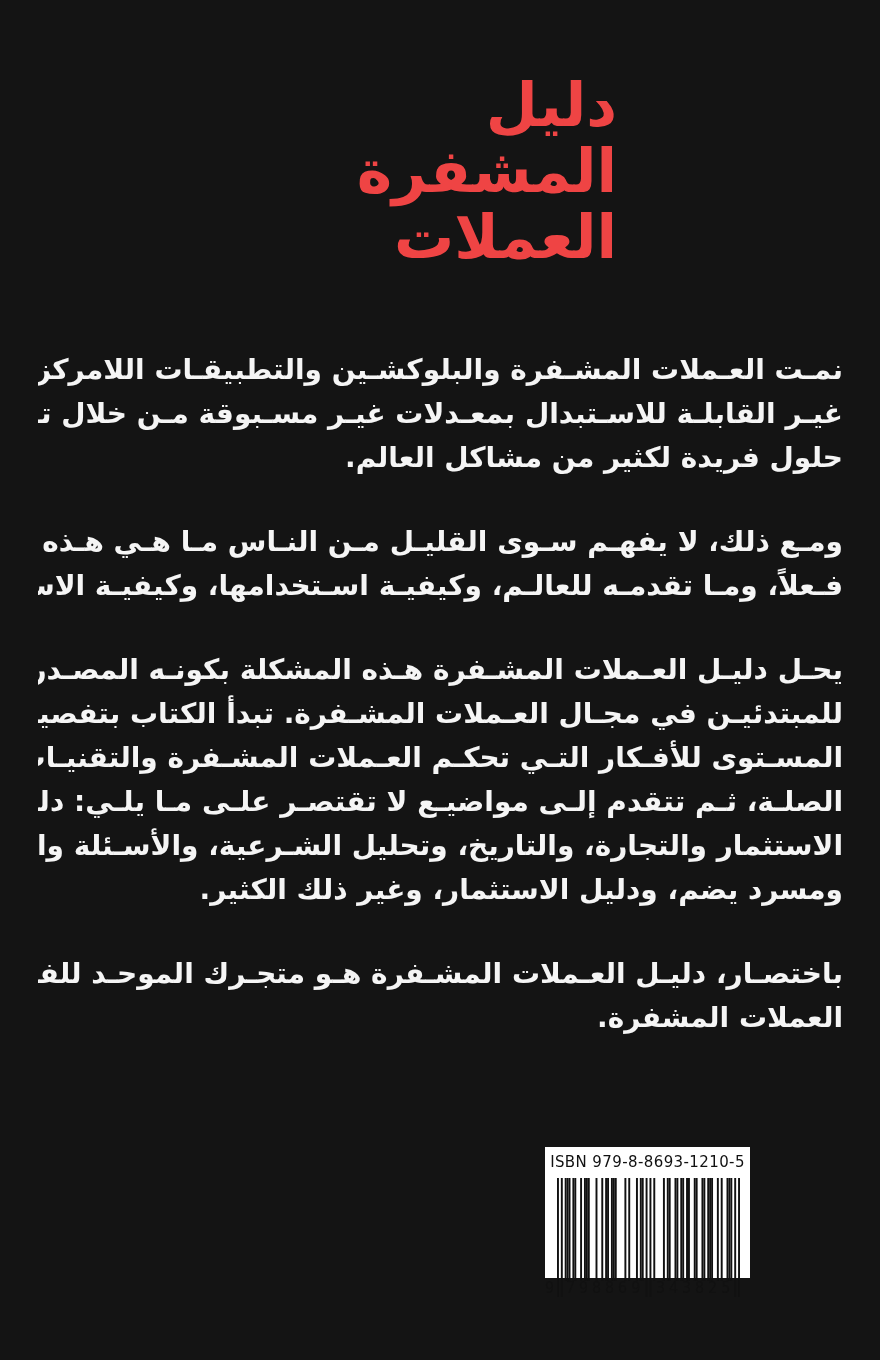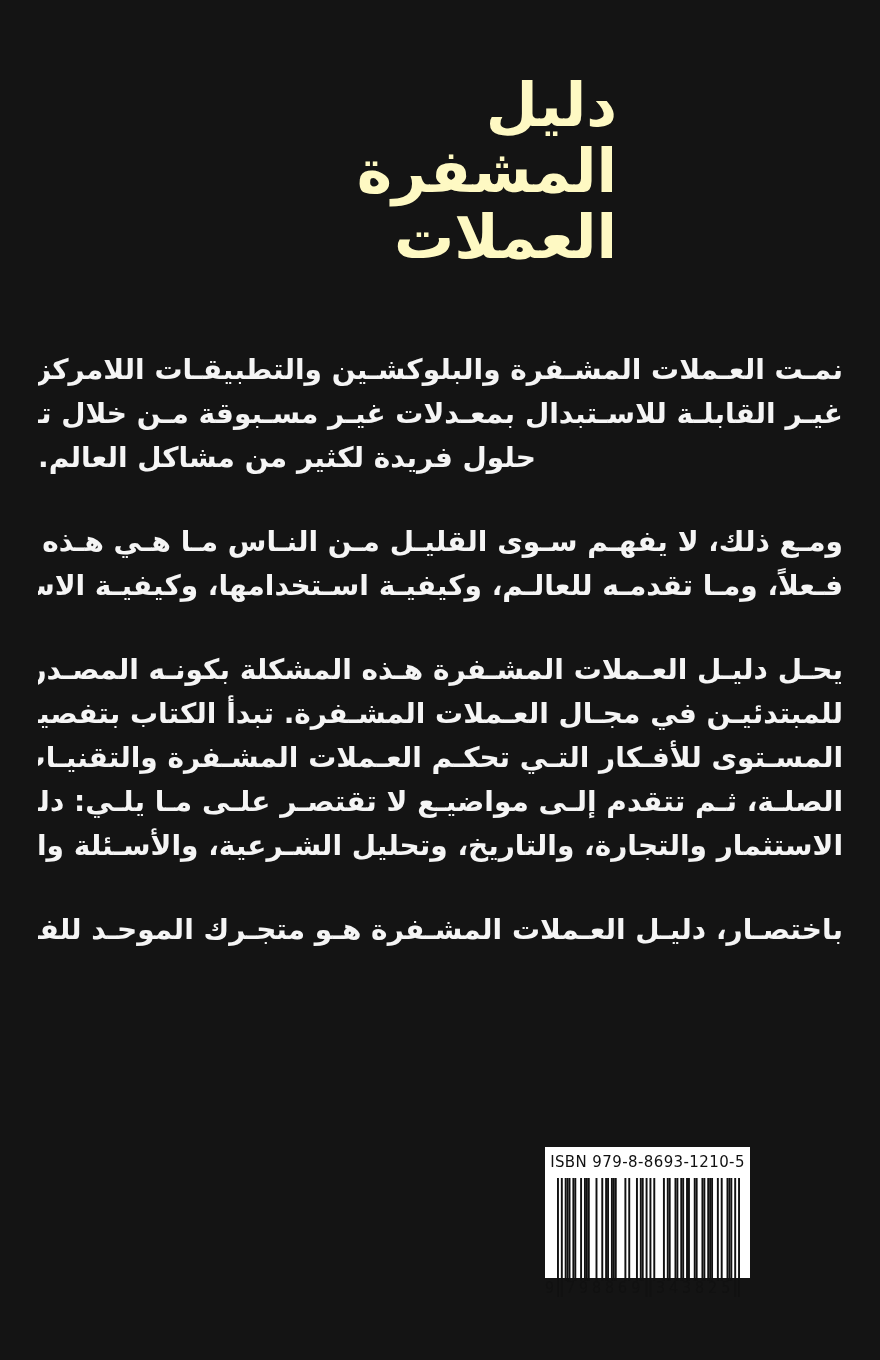--- a/index.html
+++ b/index.html
@@ -11,21 +11,21 @@
     overflow: hidden;
     font-family: "DejaVu Sans", sans-serif;
   }
   
   .title {
     position: absolute;
     top: 72px;
     right: 263px;
     text-align: right;
     direction: rtl;
-    color: #fef9c3;
+    color: #ef4444;
     font-weight: bold;
     font-size: 60px;
     line-height: 66px;
   }
   
   .blurb {
     position: absolute;
     top: 348px;
     left: 38px;
     width: 805px;
@@ -35,21 +35,21 @@
     font-size: 28px;
     line-height: 44px;
   }
   .para { margin: 0 0 40px 0; }
   .para .jline {
     text-align: justify;
     text-align-last: justify;
     white-space: nowrap;
     overflow: hidden;
   }
-  .para .lline { text-align: left; }
+  .para .lline { text-align: right; }
   
   .bc-box {
     position: absolute;
     left: 545px;
     top: 1147px;
     width: 205px;
     height: 131px;
     background: #ffffff;
   }
   .bc-isbn {
@@ -106,24 +106,26 @@
       <div class="jline">ومـع ذلك، لا يفهـم سـوى القليـل مـن النـاس مـا هـي هـذه التقنيات</div>
       <div class="jline">فـعلاً، ومـا تقدمـه للعالـم، وكيفيـة اسـتخدامها، وكيفيـة الاسـتفادة</div>
     </div>
 
     <div class="para">
       <div class="jline">يحـل دليـل العـملات المشـفرة هـذه المشكلة بكونـه المصـدر الشـامل</div>
       <div class="jline">للمبتدئيـن في مجـال العـملات المشـفرة. تبدأ الكتاب بتفصيـل عالي</div>
       <div class="jline">المسـتوى للأفـكار التـي تحكـم العـملات المشـفرة والتقنيـات ذات</div>
       <div class="jline">الصلـة، ثـم تتقدم إلـى مواضيـع لا تقتصـر علـى مـا يلـي: دليـل</div>
       <div class="jline">الاستثمار والتجارة، والتاريخ، وتحليل الشـرعية، والأسـئلة والأجوبة،</div>
+      <div class="lline">ومسرد يضم، ودليل الاستثمار، وغير ذلك الكثير.</div>
     </div>
 
     <div class="para">
       <div class="jline">باختصـار، دليـل العـملات المشـفرة هـو متجـرك الموحـد للفهـم</div>
+      <div class="lline">العملات المشفرة.</div>
     </div>
 
   </div>
 
   <div class="bc-box">
     <div class="bc-isbn">ISBN 979-8-8693-1210-5</div>
     <div class="bc-bars">
       <svg viewBox="0 0 95 119" preserveAspectRatio="none">
           <rect x="0" y="0" width="1" height="119"></rect>
           <rect x="2" y="0" width="1" height="119"></rect>

